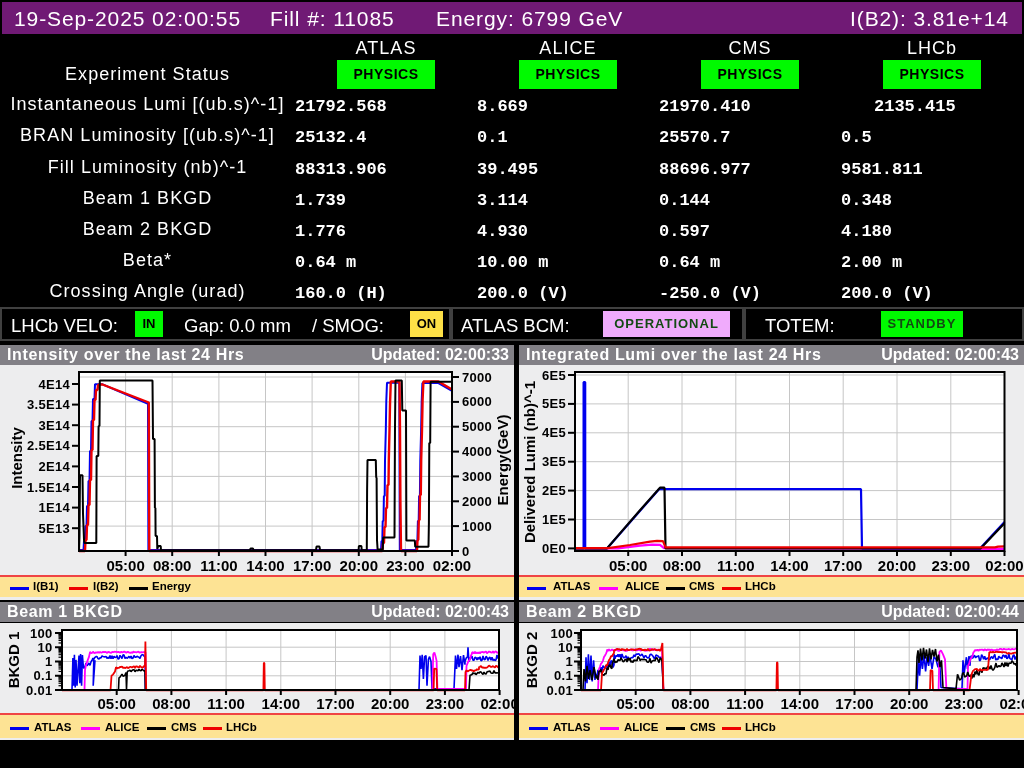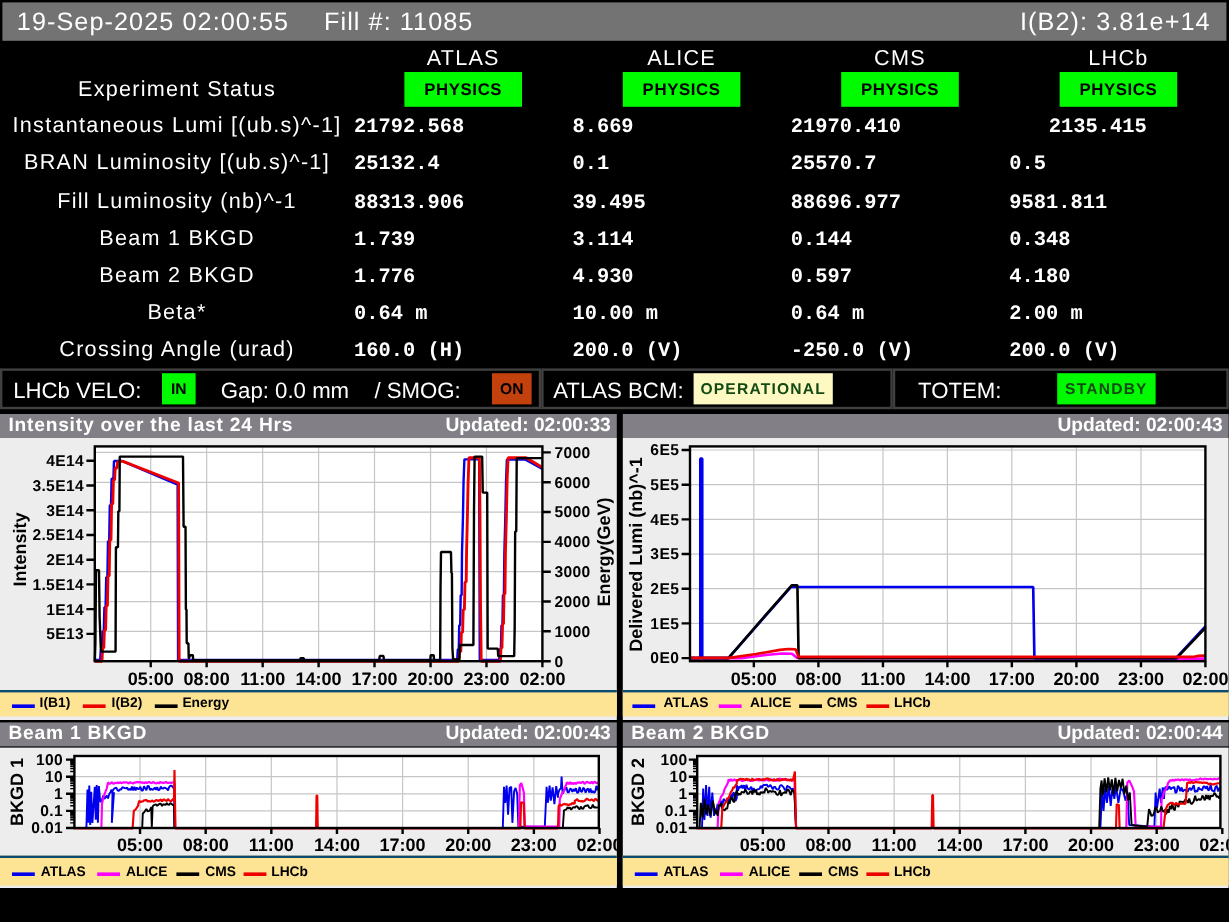--- a/index.html
+++ b/index.html
@@ -1,38 +1,39 @@
 <!DOCTYPE html>
 <html><head><meta charset="utf-8"><style>
 * { margin:0; padding:0; box-sizing:border-box; }
 html,body { width:1024px; height:768px; background:#000; overflow:hidden; }
 body { position:relative; font-family:"Liberation Sans",sans-serif; }
-.topbar { position:absolute; left:2px; top:2px; width:1020px; height:32px; background:#737373; color:#fff;
+.topbar { position:absolute; left:2px; top:2px; width:1020px; height:32px; background:#701a75; color:#fff;
   font-size:21px; letter-spacing:0.9px; }
 .topbar span { position:absolute; top:5px; white-space:pre; }
 .lbl { position:absolute; color:#fff; font-size:18px; letter-spacing:1.05px; text-align:center; white-space:pre; }
 .val { position:absolute; color:#fff; font-family:"Liberation Mono",monospace; font-weight:bold; font-size:17px; text-align:left; white-space:pre; }
 .badge { position:absolute; background:#00fa00; color:#000; font-weight:bold; font-size:14px; text-align:center; letter-spacing:0.5px; }
 .velo { position:absolute; top:307px; height:34px; border:2px solid #404040; background:#000; color:#fff; }
 .velo .t { position:absolute; top:6px; font-size:18.5px; letter-spacing:0px; white-space:pre; }
 .velo .b { position:absolute; top:2px; height:26px; color:#000; font-weight:bold; text-align:center; }
 .ptitle { position:absolute; height:20px; background:#828086; color:#fff; font-weight:bold; font-size:16px; }
 .ptitle .l { position:absolute; left:7px; top:1px; white-space:pre; letter-spacing:0.65px; }
 .ptitle .r { position:absolute; right:5px; top:1px; white-space:pre; letter-spacing:0px; }
 .pbody { position:absolute; background:#ededee; }
-.plegend { position:absolute; background:#fde394; border-top:2px solid #0c4a6e; color:#000; font-weight:bold; font-size:11.5px; }
+.plegend { position:absolute; background:#fde394; border-top:2px solid #ef4444; color:#000; font-weight:bold; font-size:11.5px; }
 .plegend span.d { position:absolute; width:19px; height:3px; }
 .plegend span.t { position:absolute; }
 svg.plot { position:absolute; }
 .tky { font-family:"Liberation Sans",sans-serif; font-weight:bold; font-size:13px; letter-spacing:0.3px; fill:#000; }
 .tkx { font-family:"Liberation Sans",sans-serif; font-weight:bold; font-size:15px; fill:#000; }
 </style></head><body>
 <div class="topbar">
 <span style="left:12px">19-Sep-2025 02:00:55</span>
 <span style="left:268px">Fill #: 11085</span>
+<span style="left:434px">Energy: 6799 GeV</span>
 <span style="left:848px">I(B2): 3.81e+14</span>
 </div>
 <div class="lbl" style="left:295px;top:38px;width:182px">ATLAS</div>
 <div class="lbl" style="left:477px;top:38px;width:182px">ALICE</div>
 <div class="lbl" style="left:659px;top:38px;width:182px">CMS</div>
 <div class="lbl" style="left:841px;top:38px;width:182px">LHCb</div>
 <div class="lbl" style="left:0;top:64px;width:295px">Experiment Status</div>
 <div class="badge" style="left:337px;top:60px;width:98px;height:29px;line-height:29px">PHYSICS</div>
 <div class="badge" style="left:519px;top:60px;width:98px;height:29px;line-height:29px">PHYSICS</div>
 <div class="badge" style="left:701px;top:60px;width:98px;height:29px;line-height:29px">PHYSICS</div>
@@ -70,36 +71,37 @@
 <div class="lbl" style="left:0;top:280.5px;width:295px">Crossing Angle (urad)</div>
 <div class="val" style="left:295px;top:283.5px;width:182px">160.0 (H)</div>
 <div class="val" style="left:477px;top:283.5px;width:182px">200.0 (V)</div>
 <div class="val" style="left:659px;top:283.5px;width:182px">-250.0 (V)</div>
 <div class="val" style="left:841px;top:283.5px;width:182px">200.0 (V)</div>
 <div class="velo" style="left:0;width:451px">
  <span class="t" style="left:9px">LHCb VELO:</span>
  <div class="b" style="left:133px;width:28px;background:#00fa00;font-size:13px;line-height:26px">IN</div>
  <span class="t" style="left:182px">Gap: 0.0 mm</span>
  <span class="t" style="left:310px">/ SMOG:</span>
- <div class="b" style="left:408px;width:33px;background:#c2410c;font-size:13px;line-height:26px">ON</div>
+ <div class="b" style="left:408px;width:33px;background:#fde047;font-size:13px;line-height:26px">ON</div>
 </div>
 <div class="velo" style="left:451px;width:293px">
  <span class="t" style="left:8px">ATLAS BCM:</span>
- <div class="b" style="left:125px;width:116px;background:#fef9c3;font-size:13px;line-height:26px;letter-spacing:1px;color:#134a13">OPERATIONAL</div>
+ <div class="b" style="left:150px;width:127px;background:#f0abfc;font-size:13px;line-height:26px;letter-spacing:1px;color:#134a13">OPERATIONAL</div>
 </div>
 <div class="velo" style="left:744px;width:280px">
  <span class="t" style="left:19px">TOTEM:</span>
  <div class="b" style="left:135px;width:82px;background:#00fa00;font-size:13px;line-height:26px;letter-spacing:1px;color:#134a13">STANDBY</div>
 </div>
 <div class="ptitle" style="left:0;top:345px;width:514px">
     <span class="l">Intensity over the last 24 Hrs</span>
     <span class="r">Updated: 02:00:33</span>
   </div>
 <div class="pbody" style="left:0;top:365px;width:514px;height:235px"></div>
 <div class="ptitle" style="left:519px;top:345px;width:505px">
+    <span class="l">Integrated Lumi over the last 24 Hrs</span>
     <span class="r">Updated: 02:00:43</span>
   </div>
 <div class="pbody" style="left:519px;top:365px;width:505px;height:235px"></div>
 <div class="ptitle" style="left:0;top:602px;width:514px">
     <span class="l">Beam 1 BKGD</span>
     <span class="r">Updated: 02:00:43</span>
   </div>
 <div class="pbody" style="left:0;top:623px;width:514px;height:117px"></div>
 <div class="ptitle" style="left:519px;top:602px;width:505px">
     <span class="l">Beam 2 BKGD</span>

